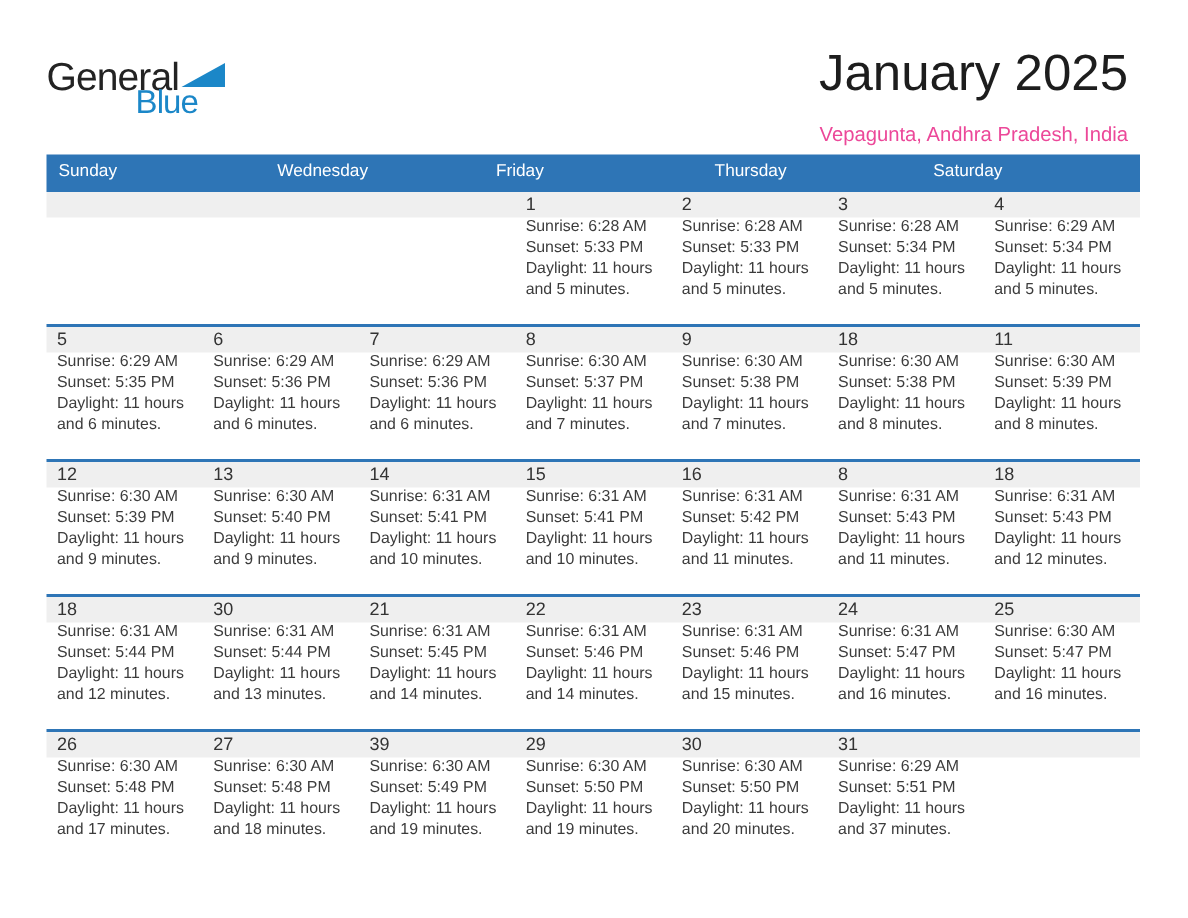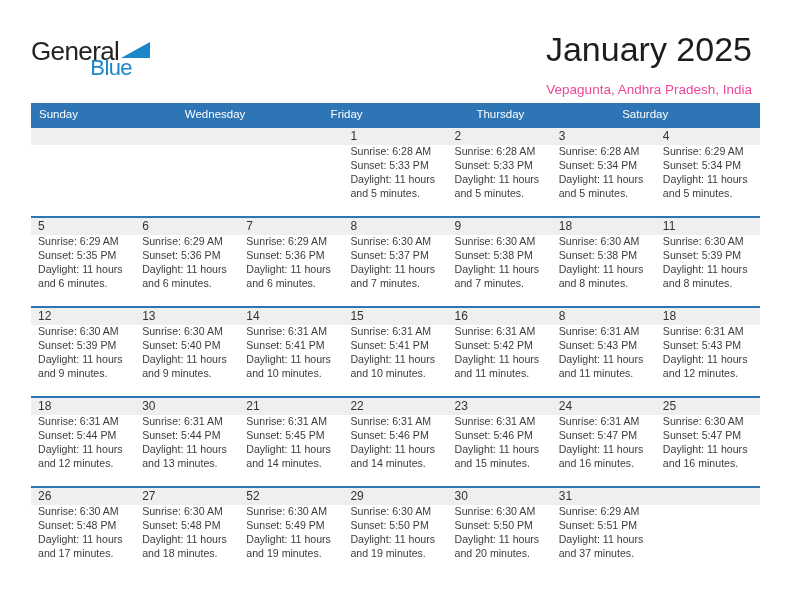--- a/index.html
+++ b/index.html
@@ -309,21 +309,21 @@
               <div class="info-line">and 17 minutes.</div>
             </div>
             <div class="cell">
               <div class="daynum">27</div>
               <div class="info-line">Sunrise: 6:30 AM</div>
               <div class="info-line">Sunset: 5:48 PM</div>
               <div class="info-line">Daylight: 11 hours</div>
               <div class="info-line">and 18 minutes.</div>
             </div>
             <div class="cell">
-              <div class="daynum">52</div>
+              <div class="daynum">39</div>
               <div class="info-line">Sunrise: 6:30 AM</div>
               <div class="info-line">Sunset: 5:49 PM</div>
               <div class="info-line">Daylight: 11 hours</div>
               <div class="info-line">and 19 minutes.</div>
             </div>
             <div class="cell">
               <div class="daynum">29</div>
               <div class="info-line">Sunrise: 6:30 AM</div>
               <div class="info-line">Sunset: 5:50 PM</div>
               <div class="info-line">Daylight: 11 hours</div>

